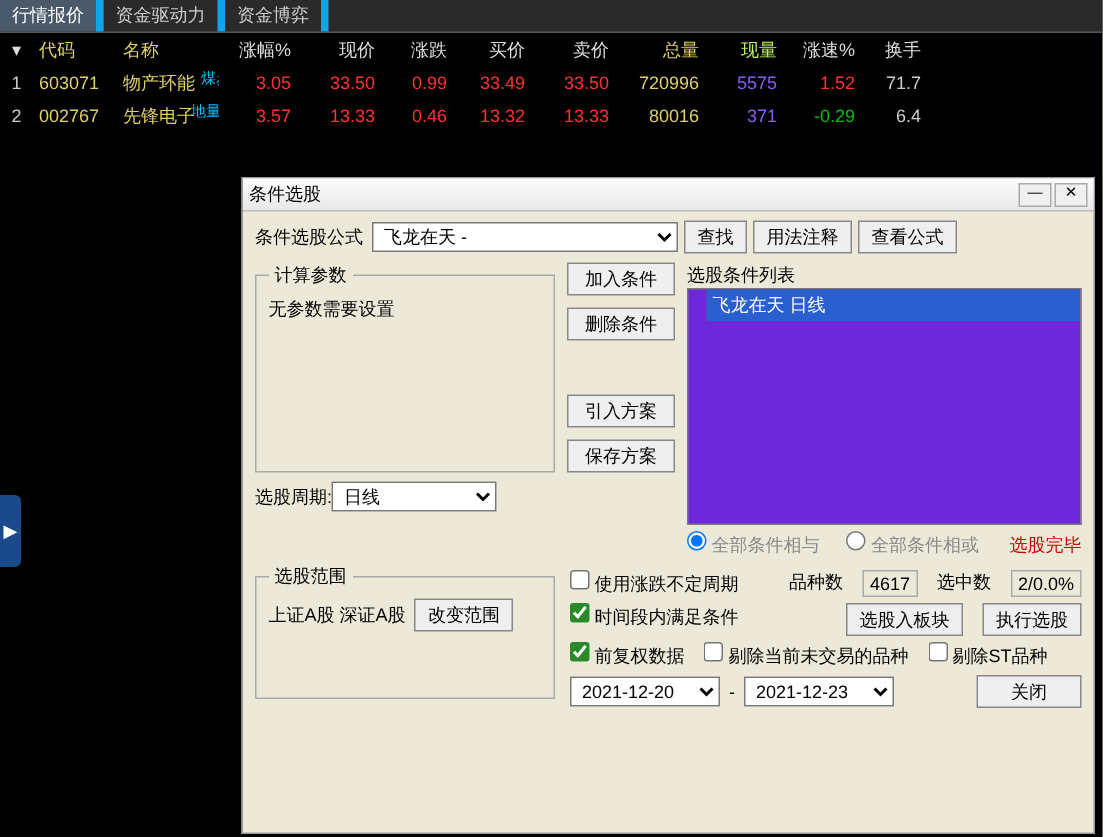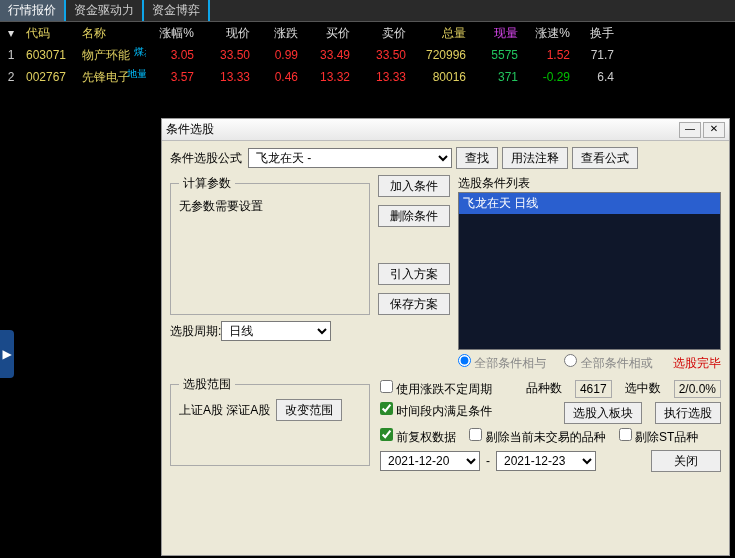--- a/index.html
+++ b/index.html
@@ -13,21 +13,21 @@
   overflow: hidden;
 }
 .tabs {
   display: flex;
   background: #2a2a2a;
   border-bottom: 1px solid #555;
 }
 .tab {
   padding: 2px 8px;
   color: #ccc;
-  border-right: 2px solid #0ea5e9;
+  border-right: 5px solid #0ea5e9;
   cursor: pointer;
 }
 .tab.active { background: #4a5a6a; color: #fff; }
 .table-head, .table-row {
   display: flex;
   align-items: center;
   height: 22px;
   color: #ccc;
 }
 .table-head { color: #ddd; }
@@ -35,27 +35,27 @@
 .c-idx { width: 22px; text-align: center; }
 .c-code { width: 56px; text-align: left; color: #e0d060; }
 .c-name { width: 68px; text-align: left; color: #e0d060; position: relative; }
 .c-tag { position: absolute; top: -2px; right: -28px; color: #00bfff; font-size: 10px; }
 .c-pct { width: 52px; }
 .c-now { width: 56px; }
 .c-chg { width: 48px; }
 .c-buy { width: 52px; }
 .c-sell { width: 56px; }
 .c-vol { width: 60px; color: #e0d060; }
-.c-cur { width: 52px; color: #d946ef; }
+.c-cur { width: 52px; color: #bef264; }
 .c-spd { width: 52px; }
 .c-turn { width: 44px; }
 .red { color: #ff3030; }
 .green { color: #00c000; }
 .yellow { color: #e0d060; }
-.magenta { color: #22c55e; }
+.magenta { color: #8b5cf6; }
 
 .left-handle {
   position: absolute;
   left: 0; top: 330px;
   width: 14px; height: 48px;
   background: #1a4a8a;
   border-radius: 0 4px 4px 0;
   color: #fff;
   display: flex; align-items: center; justify-content: center;
 }
@@ -111,23 +111,24 @@
   margin-bottom: 6px;
 }
 legend { padding: 0 4px; }
 .mid-area { display: flex; gap: 8px; }
 .left-col { width: 200px; }
 .mid-col { width: 72px; display: flex; flex-direction: column; gap: 8px; }
 .right-col { flex: 1; }
 .param-box { height: 140px; }
 .listbox {
   border: 1px solid #7a7a7a;
-  background: #0f172a;
+  background: #6d28d9;
   height: 158px;
   overflow: auto;
+  padding-left: 12px;
 }
 .list-item {
   padding: 2px 4px;
   cursor: default;
 }
 .list-item.selected { background: #2a5fcf; color: #fff; }
 .radio-row { display: flex; gap: 18px; padding: 4px 0; color: #888; align-items: center; }
 .radio-row .done { margin-left: auto; color: #d00000; }
 .scope-row { display: flex; align-items: center; gap: 6px; }
 .check-row { display: flex; align-items: flex-start; gap: 13px; margin: 4px 0; }

